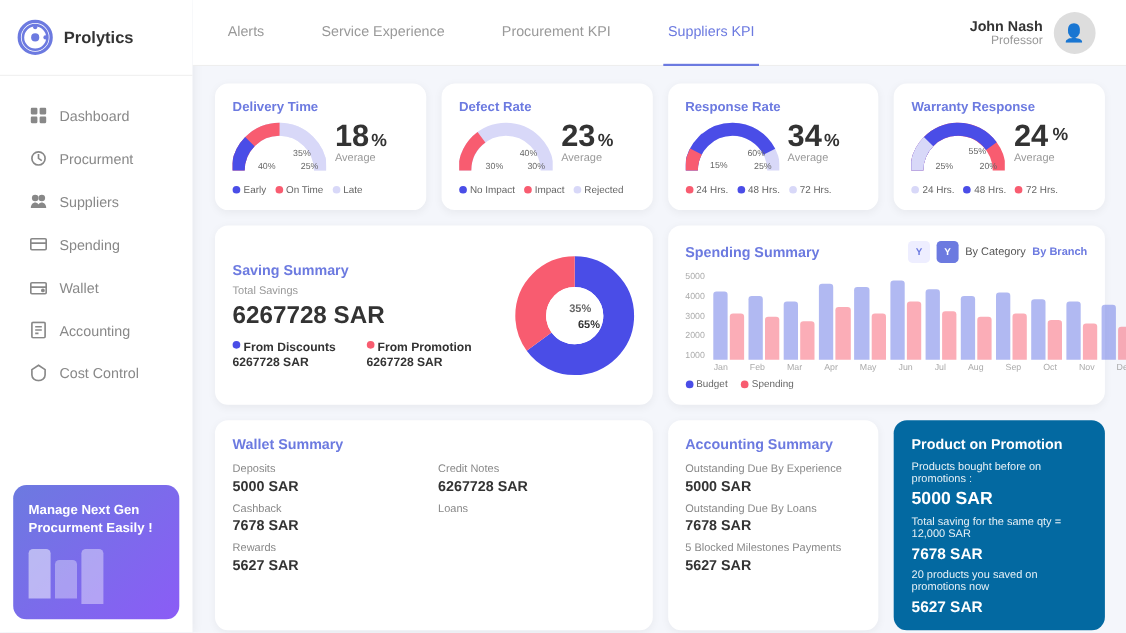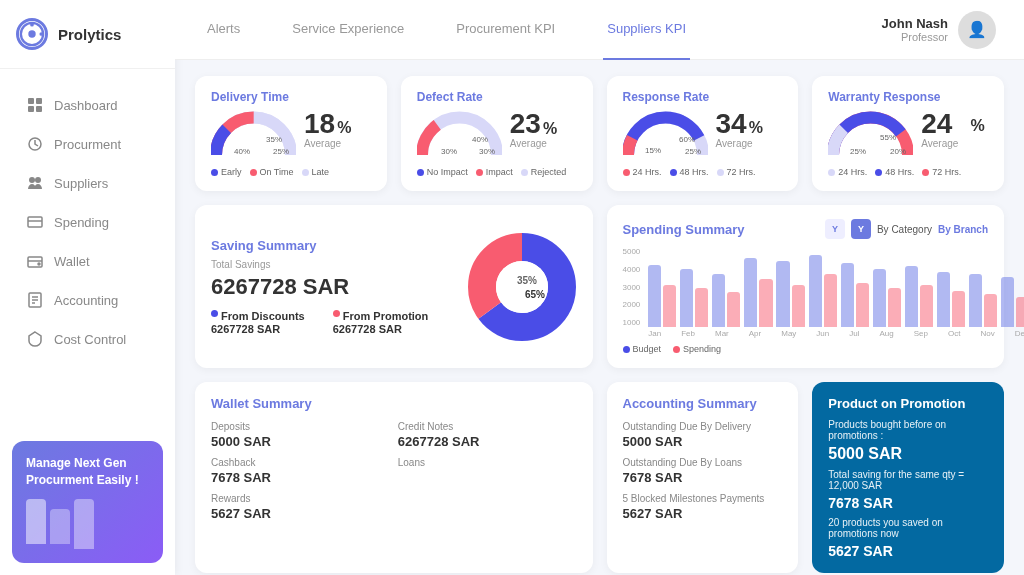--- a/index.html
+++ b/index.html
@@ -331,21 +331,21 @@
           <svg width="85" height="50" viewBox="0 0 85 50">
             <path d="M5 45 A37.5 37.5 0 0 1 80 45" fill="none" stroke="#f85c70" stroke-width="12"></path>
             <path d="M5 45 A37.5 37.5 0 0 1 80 45" fill="none" stroke="#4a4de7" stroke-width="12" stroke-dasharray="118" stroke-dashoffset="24"></path>
             <path d="M5 45 A37.5 37.5 0 0 1 80 45" fill="none" stroke="#d8d8f8" stroke-width="12" stroke-dasharray="118" stroke-dashoffset="89"></path>
             <text x="22" y="44" font-size="8" fill="#666">25%</text>
             <text x="52" y="30" font-size="8" fill="#666">55%</text>
             <text x="62" y="44" font-size="8" fill="#666">20%</text>
           </svg>
         </div>
         <div>
-          <div style="display:flex;align-items:center;gap:18px;">
+          <div style="display:flex;align-items:flex-start;gap:4px;">
             <span class="kpi-value">24</span>
             <span class="kpi-pct">%</span>
           </div>
           <div class="kpi-label">Average</div>
         </div>
       </div>
       <div class="legend">
         <div class="legend-item">
             <div class="legend-dot" style="background:#d8d8f8"></div>
             <span>24 Hrs.</span>
@@ -512,21 +512,21 @@
         <div class="wallet-item">
           <div class="wallet-item-label">Rewards</div>
           <div class="wallet-item-value">5627 SAR</div>
         </div>
       </div>
     </div>
 
     <div class="accounting-card">
       <div class="accounting-title">Accounting Summary</div>
       <div class="accounting-item">
-        <div class="accounting-item-label">Outstanding Due By Delivery</div>
+        <div class="accounting-item-label">Outstanding Due By Experience</div>
         <div class="accounting-item-value">5000 SAR</div>
       </div>
       <div class="accounting-item">
         <div class="accounting-item-label">Outstanding Due By Loans</div>
         <div class="accounting-item-value">7678 SAR</div>
       </div>
       <div class="accounting-item">
         <div class="accounting-item-label">5 Blocked Milestones Payments</div>
         <div class="accounting-item-value">5627 SAR</div>
       </div>

